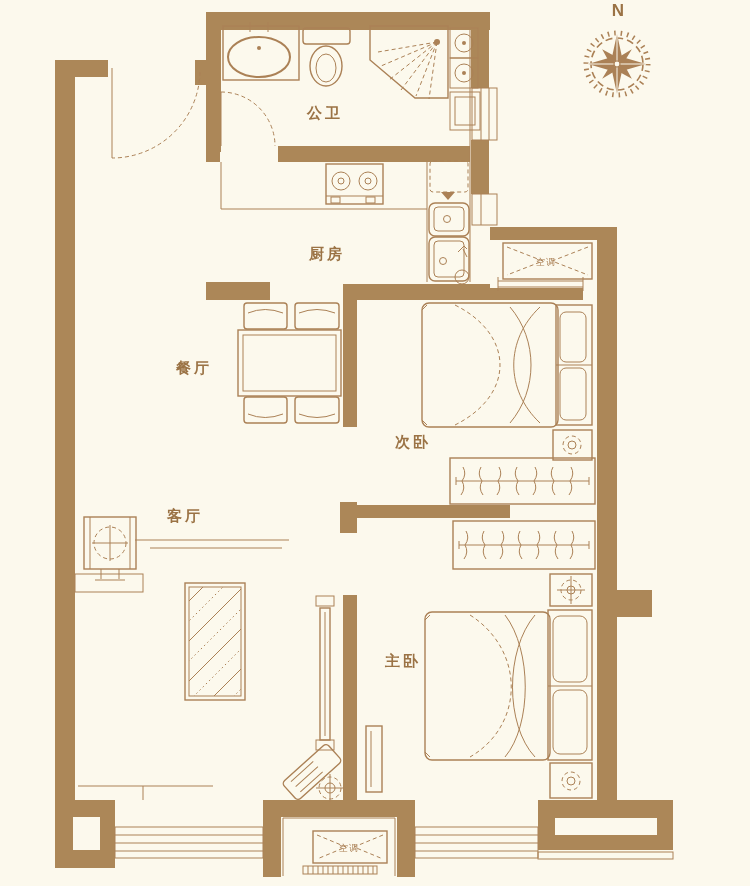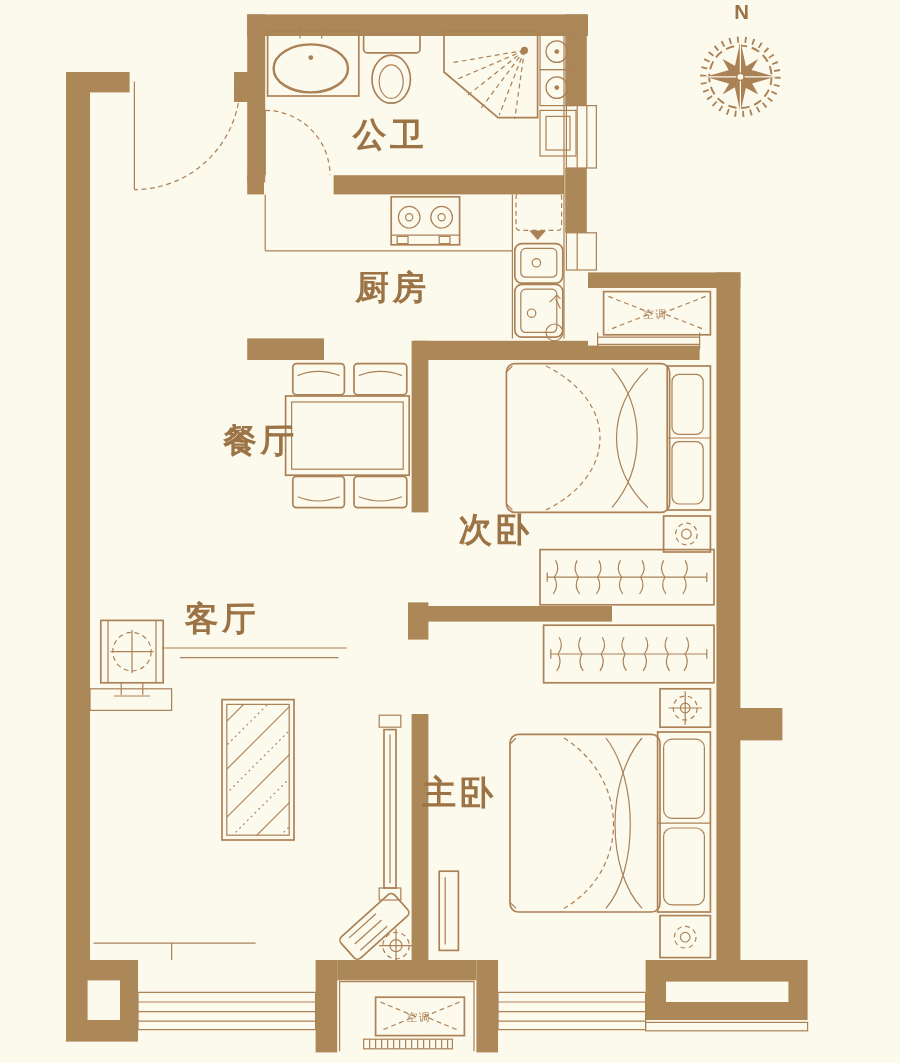--- a/index.html
+++ b/index.html
@@ -11,21 +11,21 @@
   #plan svg{position:absolute;left:0;top:0;}
   .wall{fill:var(--wall);stroke:none;}
   .hole{fill:var(--bg);}
   .ln{fill:none;stroke:var(--line);stroke-width:1.4;}
   .lnt{fill:none;stroke:var(--line);stroke-width:1;}
   .lnw{fill:none;stroke:var(--line);stroke-width:2;}
   .dsh{stroke-dasharray:4 3;}
   .dot{stroke-dasharray:1.5 3;}
   .fillbr{fill:var(--line);stroke:none;}
   .room-label{position:absolute;transform:translate(-50%,-50%);color:var(--label);
-      font-weight:bold;font-size:28px;letter-spacing:3px;white-space:nowrap;}
+      font-weight:bold;font-size:15px;letter-spacing:3px;white-space:nowrap;}
   .compass-n{position:absolute;transform:translate(-50%,-50%);color:var(--label);
       font-weight:bold;font-size:17px;}
   .actext{fill:var(--line);font-size:9px;letter-spacing:1px;font-family:"Liberation Sans",sans-serif;}
 </style>
 </head>
 <body>
 
 <div id="plan">
 <svg width="750" height="886" viewBox="0 0 750 886">
 
@@ -295,19 +295,19 @@
     <g transform="rotate(45)">
       <path class="fillbr" d="M0,-21 L4,-5 L21,0 L4,5 L0,21 L-4,5 L-21,0 L-4,-5 Z"></path>
     </g>
     <path class="fillbr" d="M0,-30 L5,-7 L29,0 L5,7 L0,30 L-5,7 L-29,0 L-5,-7 Z"></path>
     <path d="M0,-30 L0,30 M-29,0 L29,0" stroke="var(--bg)" stroke-width="1"></path>
     <circle cx="0" cy="0" r="3" fill="var(--bg)" stroke="var(--line)" stroke-width="1.2"></circle>
   </g>
 </svg>
 
   <div class="room-label" style="left:325px;top:113px">公卫</div>
-  <div class="room-label" style="left:327px;top:240px">厨房</div>
-  <div class="room-label" style="left:217px;top:368px">餐厅</div>
+  <div class="room-label" style="left:327px;top:254px">厨房</div>
+  <div class="room-label" style="left:194px;top:368px">餐厅</div>
   <div class="room-label" style="left:413px;top:442px">次卧</div>
   <div class="room-label" style="left:185px;top:516px">客厅</div>
-  <div class="room-label" style="left:383px;top:661px">主卧</div>
+  <div class="room-label" style="left:403px;top:661px">主卧</div>
   <div class="compass-n" style="left:618px;top:11px">N</div>
 </div>
 
 </body></html>

